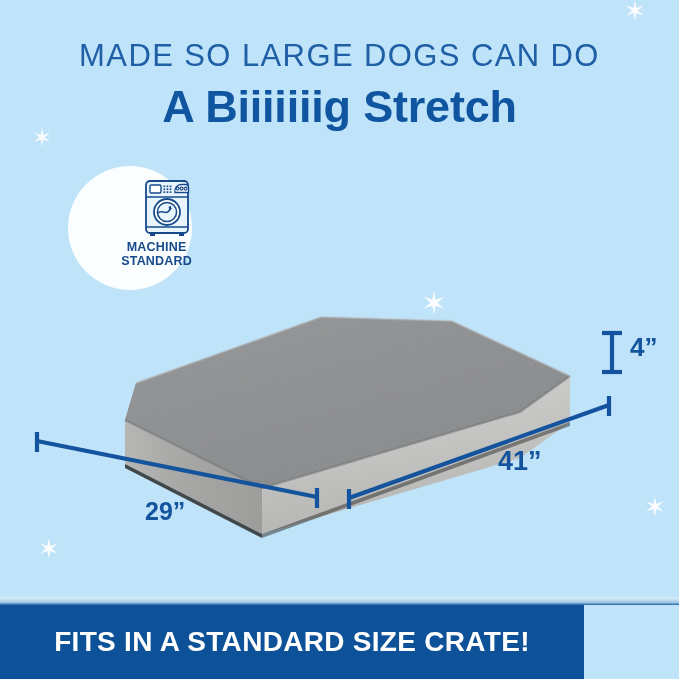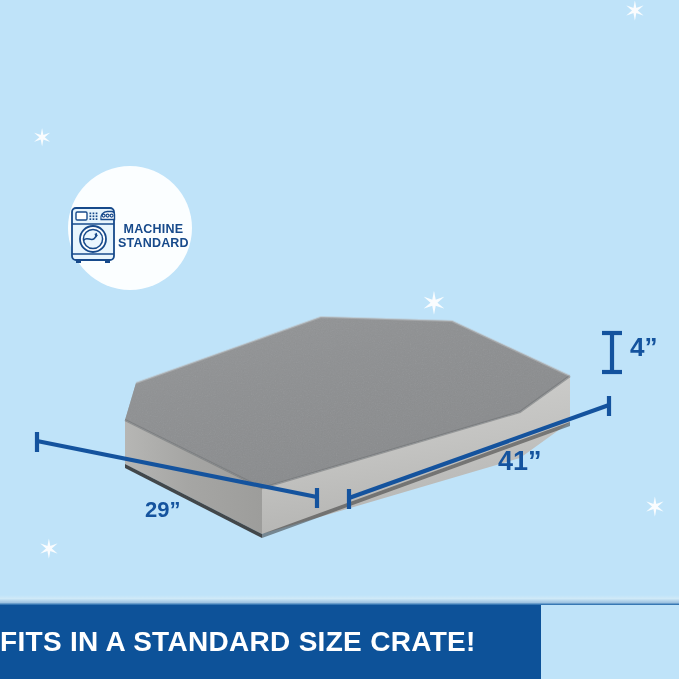--- a/index.html
+++ b/index.html
@@ -56,21 +56,22 @@
   
   .badge {
     position: absolute;
     left: 68px;
     top: 166px;
     width: 124px;
     height: 124px;
     border-radius: 50%;
     background: #fbfeff;
     display: flex;
-    align-items: center;
+    flex-direction: column;
+    align-items: flex-end;
     justify-content: flex-start;
     padding-top: 12px;
     box-sizing: border-box;
   }
   .badge-icon {
     width: 50px;
     height: 58px;
     display: block;
   }
   .badge-text {
@@ -93,21 +94,21 @@
   }
 
   
   .dim-label {
     position: absolute;
     color: #14539e;
     font-weight: 700;
     white-space: nowrap;
   }
   .dim-41 { left: 498px; top: 446px; font-size: 27px; }
-  .dim-29 { left: 145px; top: 497px; font-size: 22px; }
+  .dim-29 { left: 145px; top: 497px; font-size: 25px; }
   .dim-4  { left: 630px; top: 332px; font-size: 26px; }
 
   .dim-svg {
     position: absolute;
     left: 0;
     top: 0;
     width: 679px;
     height: 679px;
     pointer-events: none;
   }
@@ -118,46 +119,50 @@
     left: 0;
     bottom: 74px;
     width: 679px;
     height: 10px;
     background: linear-gradient(to bottom, #bfe3f9 0%, #cfe9f7 35%, #9fc4e2 75%, #1d64a8 100%);
   }
   .banner {
     position: absolute;
     left: 0;
     bottom: 0;
-    width: 541px;
+    width: 584px;
     height: 74px;
     background: #0d5299;
     display: flex;
     align-items: center;
-    justify-content: flex-start;
+    justify-content: center;
   }
   .banner-text {
     color: #ffffff;
     font-size: 28px;
     font-weight: 700;
     letter-spacing: 0.3px;
     white-space: nowrap;
   }
 </style>
 </head>
 <body>
 
 <div id="infographic">
 
   <span class="star" style="left:624px; top:-2px; font-size:26px;">✶</span>
   <span class="star" style="left:32px; top:126px; font-size:24px;">✶</span>
   <span class="star" style="left:421px; top:288px; font-size:31px;">✶</span>
   <span class="star" style="left:644px; top:494px; font-size:26px;">✶</span>
   <span class="star" style="left:38px; top:536px; font-size:26px;">✶</span>
 
+  <div class="headline-block">
+    <div class="headline-sub">MADE SO LARGE DOGS CAN DO</div>
+    <div class="headline-main">A Biiiiiiig Stretch</div>
+  </div>
 
   <div class="badge">
     <svg class="badge-icon" viewBox="0 0 50 58">
 
       <rect x="4" y="3" width="42" height="52" rx="4" ry="4" fill="#e8f5fd" stroke="#174a8b" stroke-width="1.8"></rect>
 
       <line x1="4" y1="19" x2="46" y2="19" stroke="#174a8b" stroke-width="1.6"></line>
 
       <rect x="8" y="7" width="11" height="8" rx="1.2" ry="1.2" fill="#ffffff" stroke="#174a8b" stroke-width="1.4"></rect>
 

